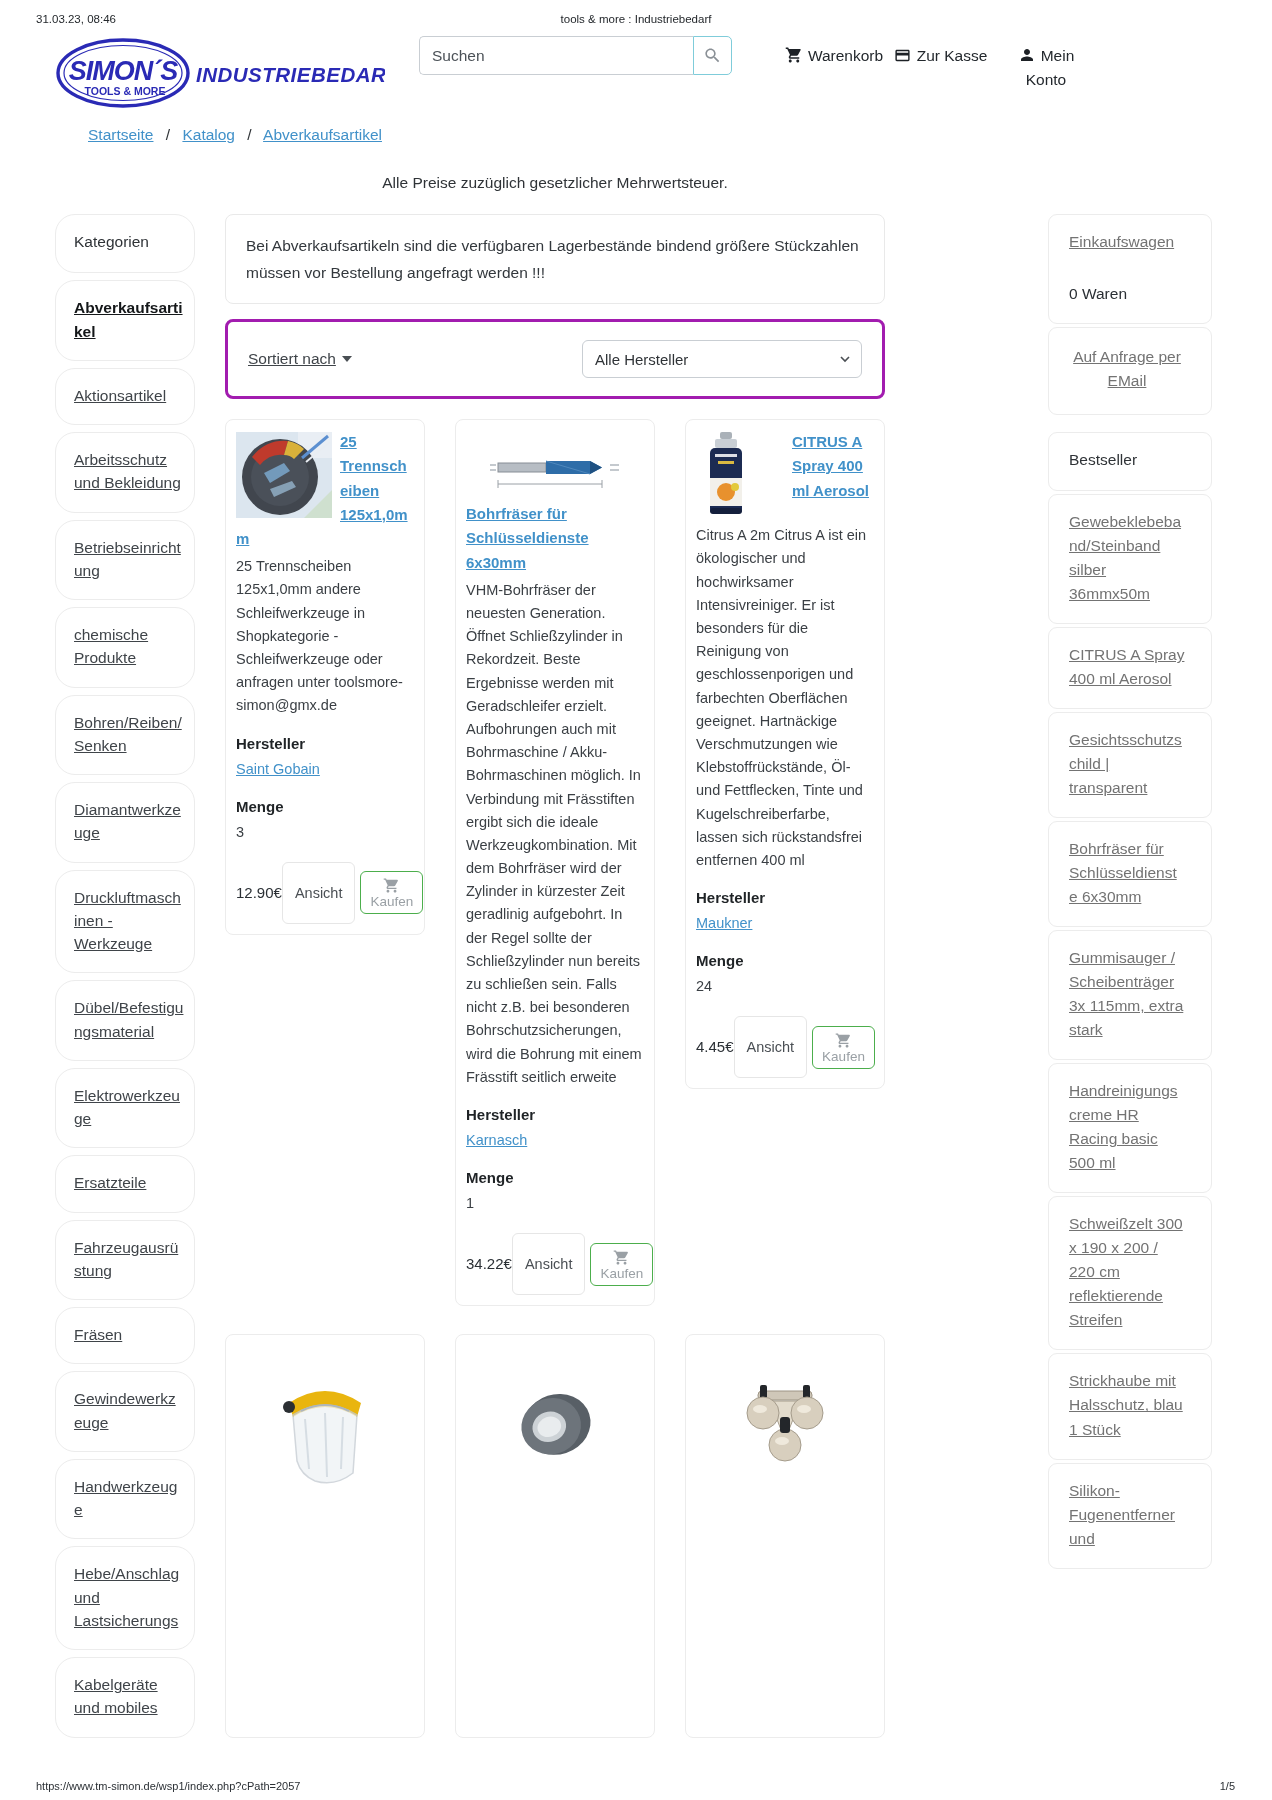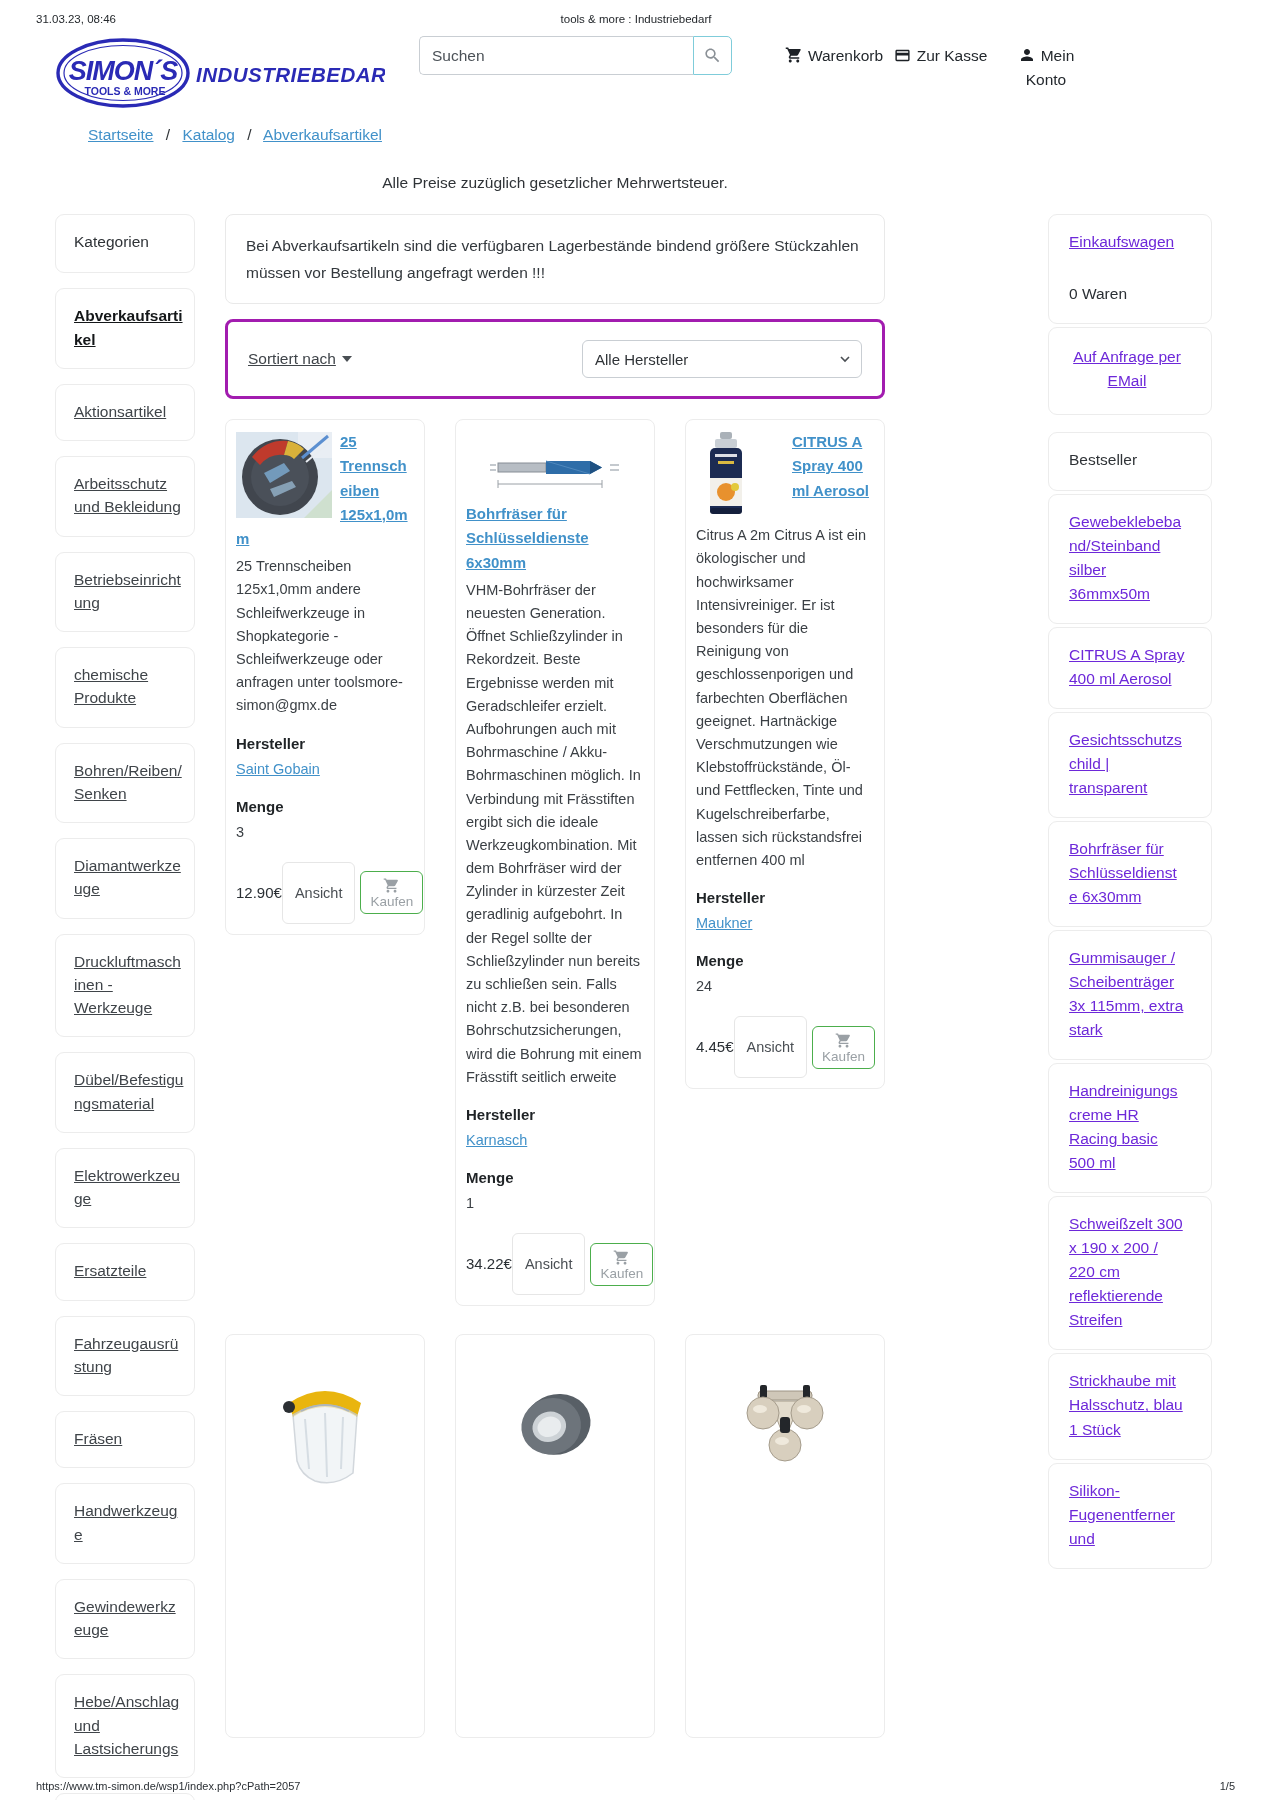--- a/index.html
+++ b/index.html
@@ -42,22 +42,22 @@
   .tax { margin:30px 0 0 225px; width:660px; text-align:center; font-size:15.5px; color:#2f3337; }
 
   
   .cols { display:flex; align-items:flex-start; padding-left:55px; margin-top:22px; }
   .col-left  { width:140px; flex:none; }
   .col-main  { width:660px; flex:none; margin-left:30px; }
   .col-right { width:164px; flex:none; margin-left:163px; }
 
   
   .sbox {
-    border:1px solid #ececec; border-radius:9px; background:#fff;
-    margin-bottom:15px; padding:15px 10px 17px 18px;
+    border:1px solid #ececec; border-radius:20px; background:#fff;
+    margin-bottom:7px; padding:15px 10px 17px 18px;
     font-size:15.5px; line-height:1.5; overflow-wrap:break-word;
   }
   .sbox-title { color:#2f3337; padding-bottom:19px; }
   .cat-link { color:#3f4449; text-decoration:underline; }
   .cat-link.active { color:#141719; font-weight:bold; }
 
   
   .note {
     border:1px solid #e9e9e9; border-radius:8px; padding:17px 20px;
     font-size:15.5px; line-height:1.75; color:#33383d;
@@ -103,21 +103,21 @@
     margin-left:5px; background:#fff; border:1.5px solid #4cae4c; border-radius:6px;
     padding:5px 9px 4px; display:flex; flex-direction:column; align-items:center;
     font-size:13.5px; color:#9aa0a5; font-family:"Liberation Sans",sans-serif; cursor:pointer;justify-content:flex-end;
   }
 
   
   .rbox {
     border:1px solid #ececec; border-radius:9px; background:#fff; margin-bottom:3px;
     padding:15px 26px 17px 20px; font-size:15.5px; line-height:1.55; overflow-wrap:break-word;
   }
-  .rbox a { color:#6d28d9; text-decoration:underline; }
+  .rbox a { color:#737373; text-decoration:underline; }
   .cart-count { margin-top:28px; color:#2b3035; }
   .rbox.email { text-align:center; padding-top:17px; padding-bottom:21px; }
   .rbox.head { color:#2f3337; padding-bottom:18px; }
 </style>
 </head>
 <body>
 
 <div class="ph">
   <span class="ph-date">31.03.23, 08:46</span>
   <span class="ph-title">tools &amp; more : Industriebedarf</span>
@@ -182,22 +182,22 @@
     <div class="sbox"><a class="cat-link">Betriebseinrichtung</a></div>
     <div class="sbox"><a class="cat-link">chemische Produkte</a></div>
     <div class="sbox"><a class="cat-link">Bohren/Reiben/Senken</a></div>
     <div class="sbox"><a class="cat-link">Diamantwerkzeuge</a></div>
     <div class="sbox"><a class="cat-link">Druckluftmaschinen - Werkzeuge</a></div>
     <div class="sbox"><a class="cat-link">Dübel/Befestigungsmaterial</a></div>
     <div class="sbox"><a class="cat-link">Elektrowerkzeuge</a></div>
     <div class="sbox"><a class="cat-link">Ersatzteile</a></div>
     <div class="sbox"><a class="cat-link">Fahrzeugausrüstung</a></div>
     <div class="sbox"><a class="cat-link">Fräsen</a></div>
+    <div class="sbox"><a class="cat-link">Gewindewerkzeuge</a></div>
     <div class="sbox"><a class="cat-link">Handwerkzeuge</a></div>
-    <div class="sbox"><a class="cat-link">Gewindewerkzeuge</a></div>
     <div class="sbox"><a class="cat-link">Hebe/Anschlag und Lastsicherungs</a></div>
     <div class="sbox"><a class="cat-link">Kabelgeräte und mobiles</a></div>
   </div>
 
   <div class="col-main">
     <div class="note">Bei Abverkaufsartikeln sind die verfügbaren Lagerbestände bindend größere Stückzahlen müssen vor Bestellung angefragt werden !!!</div>
 
     <div class="sortbar">
       <span>
         <a class="sort-link">Sortiert nach</a><span class="caret"></span>

